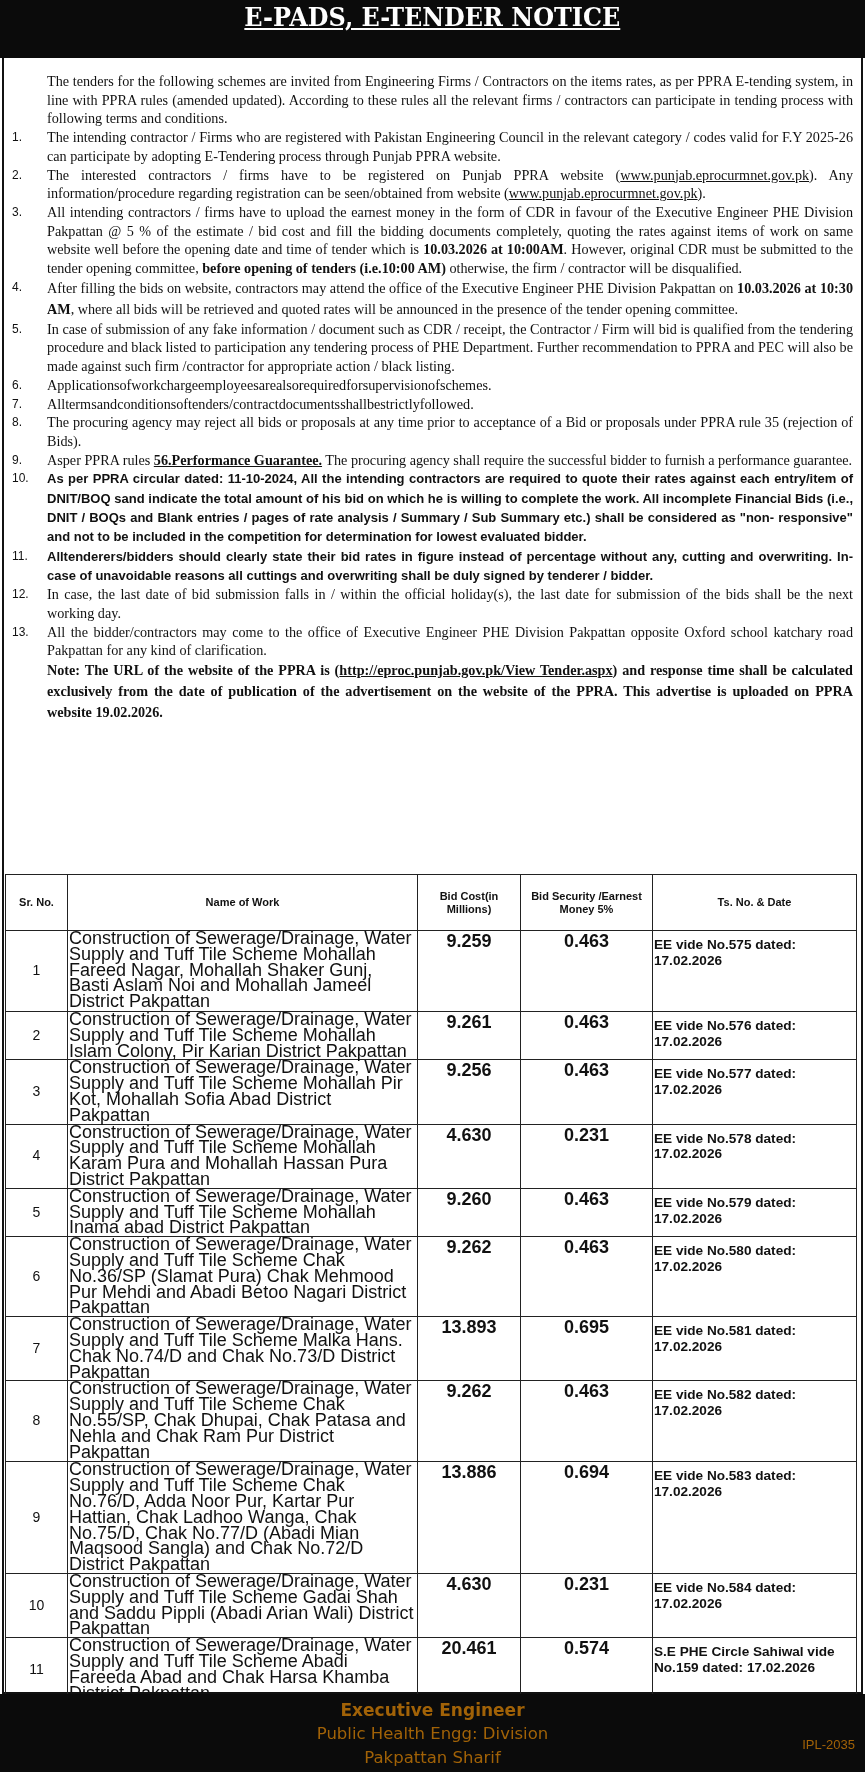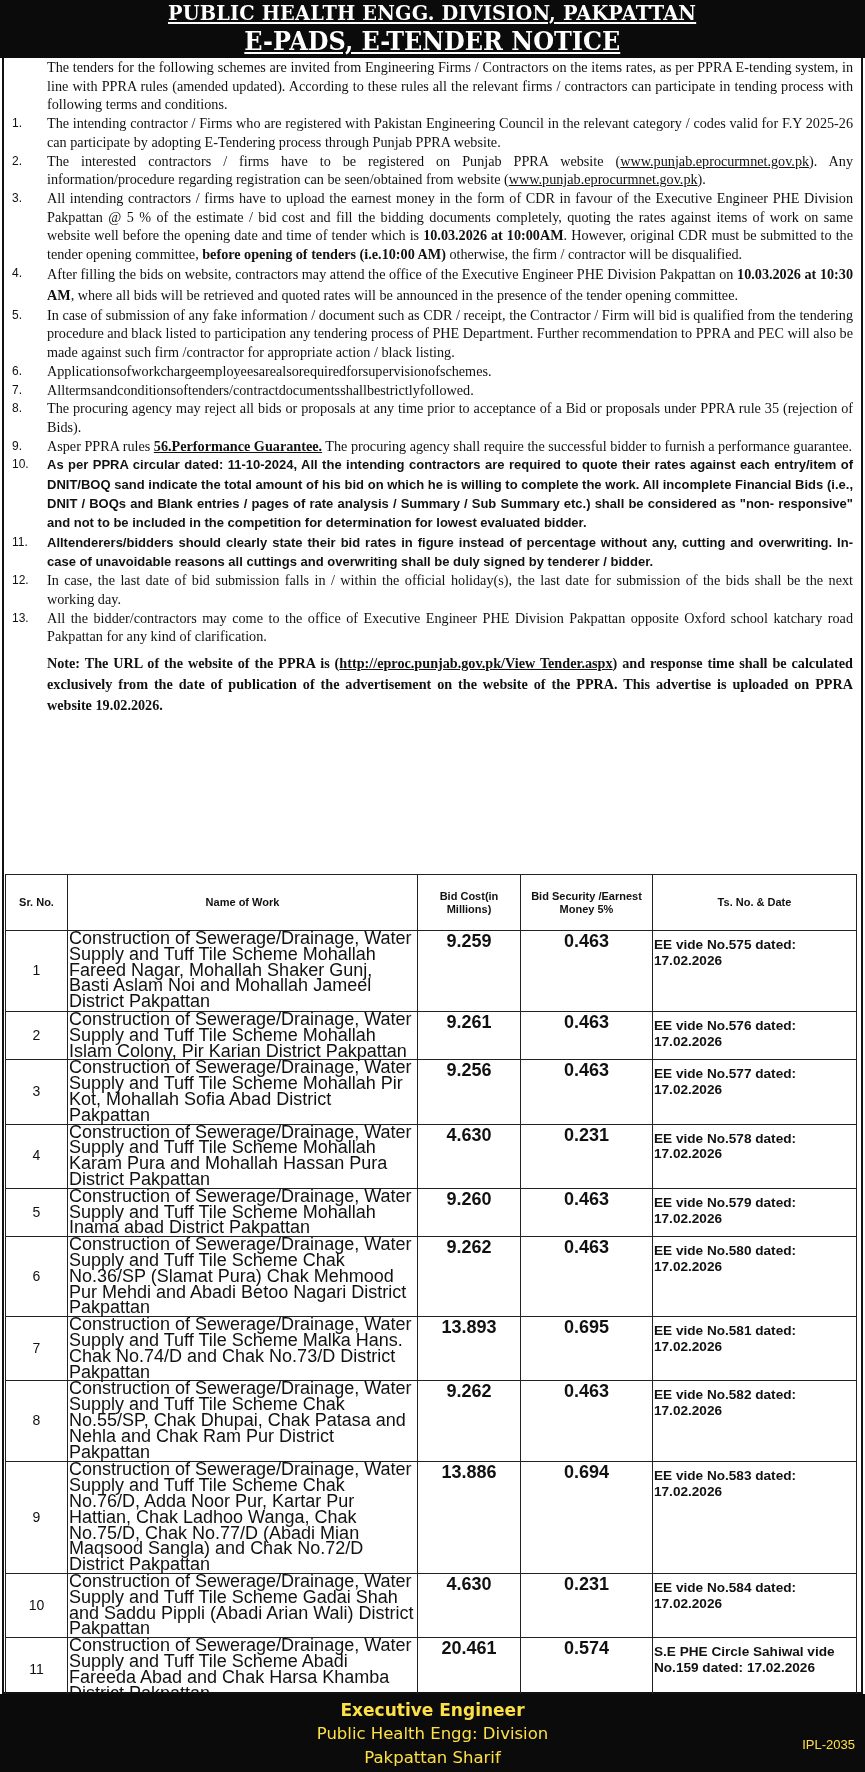--- a/index.html
+++ b/index.html
@@ -5,55 +5,54 @@
   * { box-sizing: border-box; margin: 0; padding: 0; }
   html, body { width: 865px; background: #fff; }
   body { font-family: "Liberation Serif", serif; color: #111; }
   .page { width: 865px; height: 1772px; position: relative; background: #fff; overflow: hidden; }
 
   .header { background: #0b0b0b; color: #fff; text-align: center; height: 58px; padding-top: 1px; }
   .header .t1 { font-family: "DejaVu Serif", serif; font-weight: bold; font-size: 21px; text-decoration: underline; letter-spacing: 0.2px; line-height: 24px; transform: scaleX(0.92); display: inline-block; }
   .header .t2 { font-family: "DejaVu Serif", serif; font-weight: bold; font-size: 26px; text-decoration: underline; line-height: 32px; transform: scaleX(0.92); display: inline-block; }
 
   .body-box { position: absolute; left: 2px; right: 2px; top: 58px; bottom: 78px; border: 2px solid #111; border-top: none; }
-  .content { padding: 0 8px 0 6px; font-size: 14.2px; line-height: 18.7px; text-align: justify; }
+  .content { padding: 14px 8px 0 6px; font-size: 14.2px; line-height: 18.7px; text-align: justify; }
   .intro { padding-left: 37px; }
   ol.terms { list-style: none; }
   ol.terms li { display: flex; }
   ol.terms li .num { width: 37px; flex: 0 0 37px; padding-left: 2px; font-family: "Liberation Sans", sans-serif; font-size: 12px; }
   ol.terms li .txt { flex: 1; }
   .sans-bold { font-family: "Liberation Sans", sans-serif; font-weight: bold; font-size: 13px; line-height: 19.3px; }
   .b { font-weight: bold; }
   .u { text-decoration: underline; }
-  .note { padding-left: 37px; font-weight: bold; margin-top: 7px; }
+  .note { padding-left: 37px; font-weight: bold; }
   .tall { line-height: 21px; }
 
   table.works { position: absolute; left: 5px; top: 874px; width: 852px; border-collapse: collapse; }
   table.works th, table.works td { border: 1.5px solid #222; vertical-align: top; }
   table.works th { font-family: Liberation Sans, sans-serif; font-weight: bold; font-size: 11px; line-height: 13px; text-align: center; vertical-align: middle; height: 56px; }
   table.works td { font-family: "Liberation Sans", sans-serif; font-size: 18px; line-height: 15.8px; }
   td.sr { text-align: center; vertical-align: middle !important; width: 62px; font-size: 14px !important; }
   td.name { width: 350px; padding-left: 1px; }
   td.cost, td.sec { text-align: center; font-weight: bold; padding-top: 3px; }
   td.cost { width: 103px; }
   td.sec { width: 132px; }
   td.ts { font-weight: bold; padding: 6px 2px 8px 1px; font-size: 13.6px !important; }
 
-  .footer { position: absolute; left: 0; right: 0; bottom: 0; height: 78px; background: #0b0b0b; color: #fde047; text-align: center; font-family: "DejaVu Sans", sans-serif; }
+  .footer { position: absolute; left: 0; right: 0; bottom: 0; height: 78px; background: #0b0b0b; color: #a16207; text-align: center; font-family: "DejaVu Sans", sans-serif; }
   .footer .f1 { font-weight: bold; font-size: 17px; line-height: 24px; padding-top: 4px; }
   .footer .f2, .footer .f3 { font-size: 16.5px; line-height: 24px; }
   .footer .ref { position: absolute; right: 10px; bottom: 20px; font-family: "Liberation Sans", sans-serif; font-size: 13px; }
 </style>
 </head>
 <body>
 
 <div class="page">
 
   <div class="header">
-    <div><span class="t1">PUBLIC HEALTH ENGG. DIVISION, PAKPATTAN</span></div>
     <div><span class="t2">E-PADS, E-TENDER NOTICE</span></div>
   </div>
 
   <div class="body-box">
     <div class="content">
       <p class="intro">The tenders for the following schemes are invited from Engineering Firms / Contractors on the items rates, as per PPRA E-tending system, in line with PPRA rules (amended updated). According to these rules all the relevant firms / contractors can participate in tending process with following terms and conditions.</p>
 
       <ol class="terms">
         <li>
           <span class="num">1.</span>

